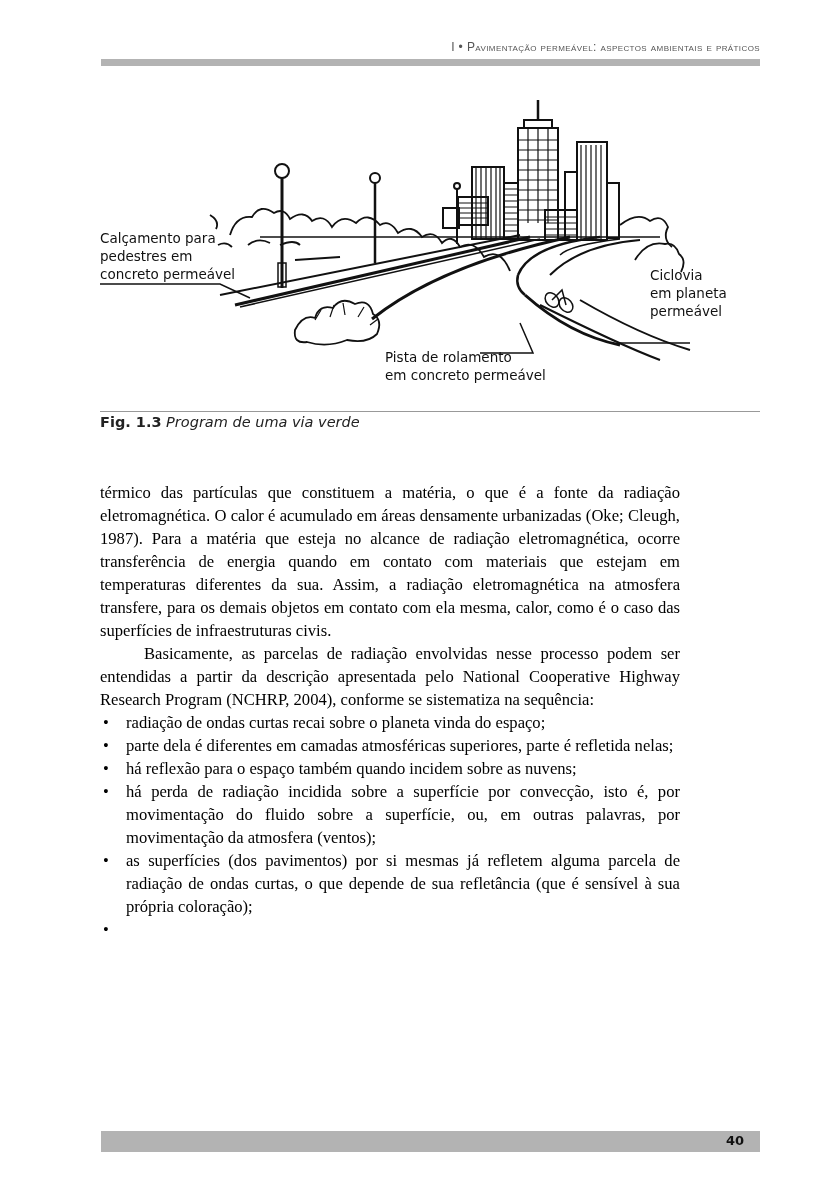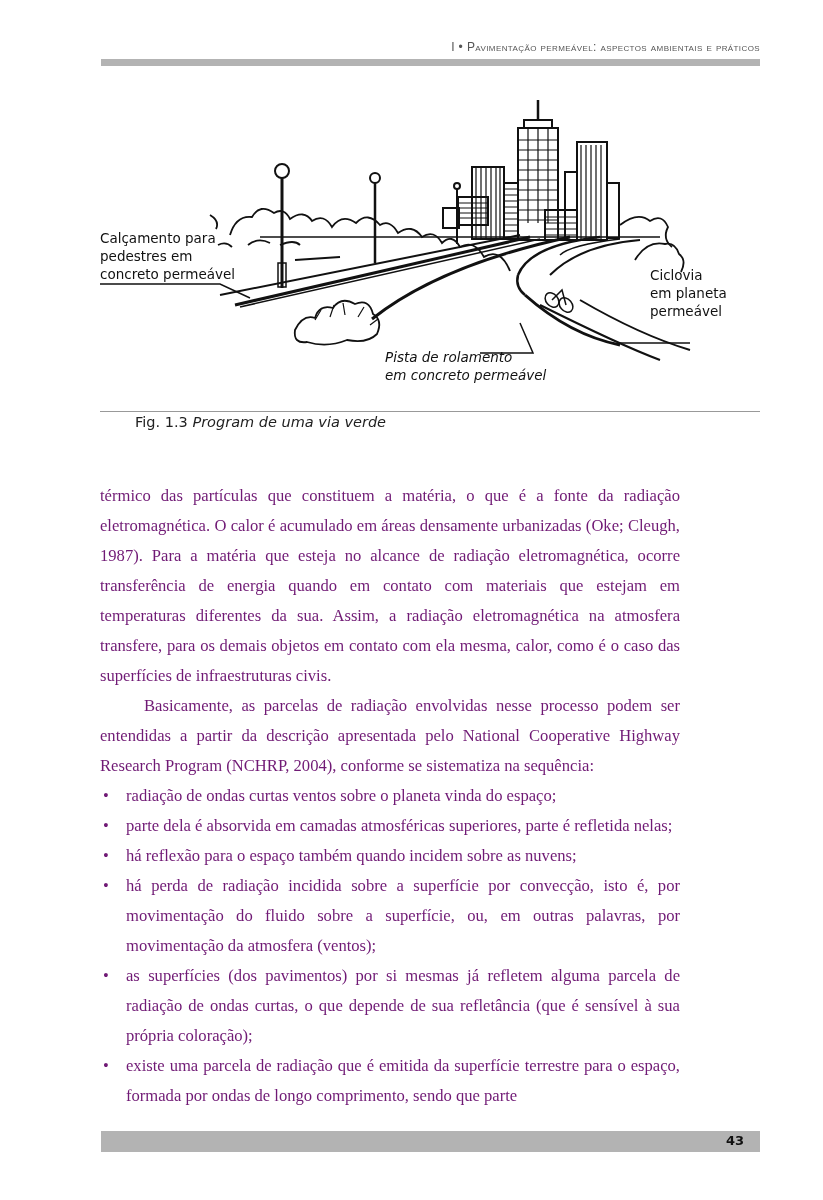--- a/index.html
+++ b/index.html
@@ -8,25 +8,25 @@
     position: absolute; left: 100px; top: 40px; width: 660px; text-align: right;
     font-family: Liberation Sans, sans-serif; font-size: 12px; color: #555;
     font-variant: small-caps; letter-spacing: 0.4px;
   }
   .head-bar { position: absolute; left: 101px; top: 59px; width: 659px; height: 7px; background: #b3b3b3; }
   .figure { position: absolute; left: 100px; top: 95px; width: 660px; height: 300px; }
   .figure svg { position: absolute; left: 0; top: 0; }
   .fig-label { position: absolute; font-family: "DejaVu Sans", sans-serif; font-size: 13.5px; line-height: 18px; color: #111; }
   .fig-rule { position: absolute; left: 100px; top: 411px; width: 660px; height: 1px; background: #999; }
   .caption { position: absolute; left: 100px; top: 414px; font-family: "DejaVu Sans", sans-serif; font-size: 14.5px; color: #222; }
-  .caption b { font-weight: normal; margin-left: 35px; }
+  .caption b { font-weight: bold; }
   .caption i { font-style: italic; }
   .body-text {
     position: absolute; left: 100px; top: 481px; width: 580px;
-    font-family: "Liberation Serif", serif; font-size: 16.6px; line-height: 30px; color: #701a75;
+    font-family: "Liberation Serif", serif; font-size: 16.6px; line-height: 23px; color: #000000;
     text-align: justify;
   }
   .body-text p { margin: 0; }
   .body-text p.indent { text-indent: 44px; }
   .body-text ul { margin: 0; padding: 0; list-style: none; }
   .body-text li { position: relative; padding-left: 26px; }
   .body-text li .bullet { position: absolute; left: 3px; top: 0; }
   .foot-bar {
     position: absolute; left: 101px; top: 1131px; width: 659px; height: 21px; background: #b3b3b3;
   }
@@ -119,40 +119,40 @@
   <div class="fig-label" style="left:0; top:134px;">
     <div>Calçamento para</div>
     <div>pedestres em</div>
     <div>concreto permeável</div>
   </div>
   <div class="fig-label" style="left:550px; top:171px;">
     <div>Ciclovia</div>
     <div>em planeta</div>
     <div>permeável</div>
   </div>
-  <div class="fig-label" style="left:285px; top:253px;font-style:italic;">
+  <div class="fig-label" style="left:285px; top:253px;">
     <div>Pista de rolamento</div>
     <div>em concreto permeável</div>
   </div>
 </div>
 
 <div class="fig-rule"></div>
 <div class="caption">
   <b>Fig. 1.3</b>
   <i>Program de uma via verde</i>
 </div>
 
 <div class="body-text">
   <p>térmico das partículas que constituem a matéria, o que é a fonte da radiação eletromagnética. O calor é acumulado em áreas densamente urbanizadas (Oke; Cleugh, 1987). Para a matéria que esteja no alcance de radiação eletromagnética, ocorre transferência de energia quando em contato com materiais que estejam em temperaturas diferentes da sua. Assim, a radiação eletromagnética na atmosfera transfere, para os demais objetos em contato com ela mesma, calor, como é o caso das superfícies de infraestruturas civis.</p>
   <p class="indent">Basicamente, as parcelas de radiação envolvidas nesse processo podem ser entendidas a partir da descrição apresentada pelo National Cooperative Highway Research Program (NCHRP, 2004), conforme se sistematiza na sequência:</p>
   <ul>
-    <li><span class="bullet">•</span><span>radiação de ondas curtas ventos sobre o planeta vinda do espaço;</span></li>
-    <li><span class="bullet">•</span><span>parte dela é absorvida em camadas atmosféricas superiores, parte é refletida nelas;</span></li>
+    <li><span class="bullet">•</span><span>radiação de ondas curtas recai sobre o planeta vinda do espaço;</span></li>
+    <li><span class="bullet">•</span><span>parte dela é diferentes em camadas atmosféricas superiores, parte é refletida nelas;</span></li>
     <li><span class="bullet">•</span><span>há reflexão para o espaço também quando incidem sobre as nuvens;</span></li>
     <li><span class="bullet">•</span><span>há perda de radiação incidida sobre a superfície por convecção, isto é, por movimentação do fluido sobre a superfície, ou, em outras palavras, por movimentação da atmosfera (ventos);</span></li>
     <li><span class="bullet">•</span><span>as superfícies (dos pavimentos) por si mesmas já refletem alguma parcela de radiação de ondas curtas, o que depende de sua refletância (que é sensível à sua própria coloração);</span></li>
-    <li><span class="bullet">•</span><span>existe uma parcela de radiação que é emitida da superfície terrestre para o espaço, formada por ondas de longo comprimento, sendo que parte</span></li>
+    <li><span class="bullet">•</span></li>
   </ul>
 </div>
 
 <div class="foot-bar">
-  <span class="page-num">43</span>
+  <span class="page-num">40</span>
 </div>
 
 </body></html>

